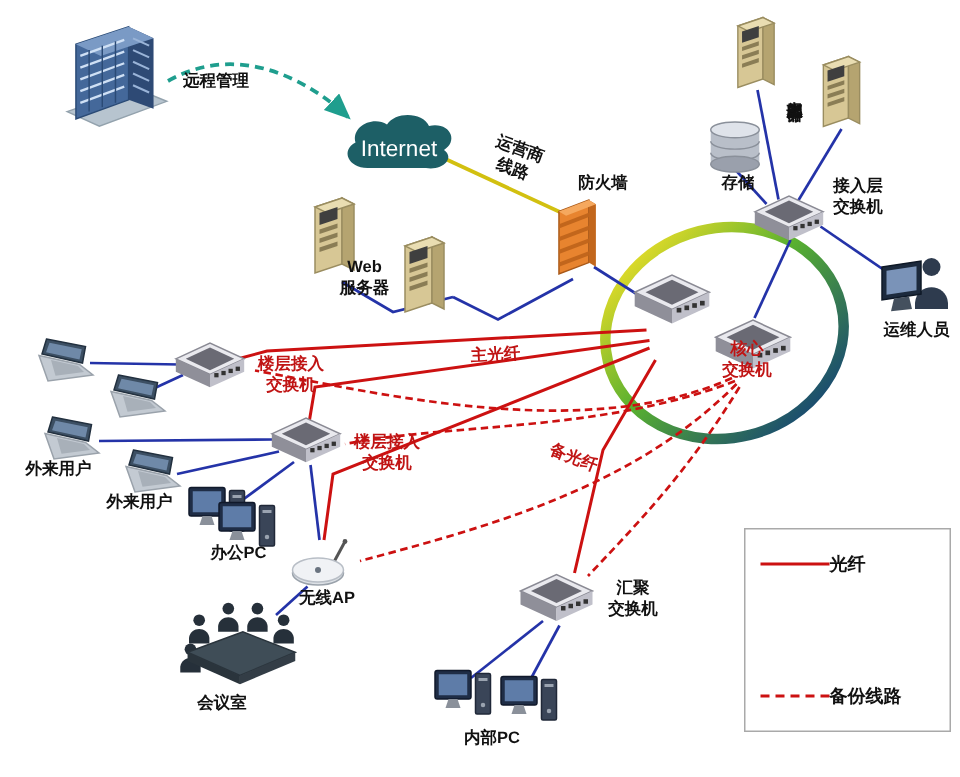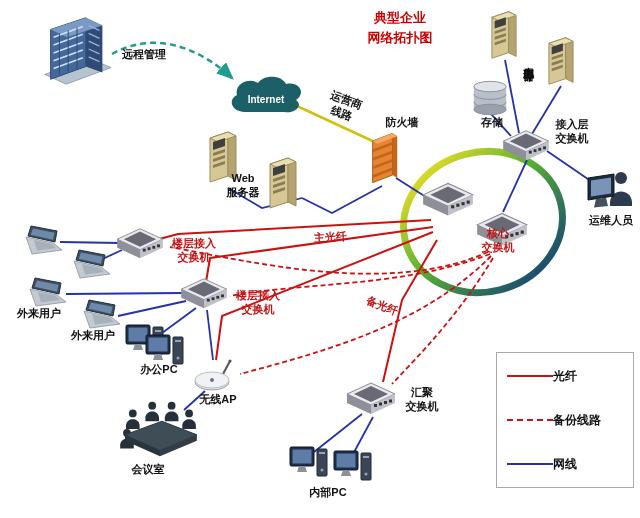--- a/index.html
+++ b/index.html
@@ -7,21 +7,21 @@
   .stage { position:relative; width:640px; height:518px; background:#ffffff; overflow:hidden; }
   .layer { position:absolute; left:0; top:0; }
   .node { position:absolute; }
   .node svg { display:block; width:100%; height:100%; }
   .lbl { position:absolute; font-size:11px; font-weight:bold; color:#111;
          white-space:pre-line; line-height:1.25; text-align:center; }
   .lbl.red { color:#c01414; }
   .title { position:absolute; left:352px; top:8px; width:96px; text-align:center;
            color:#cc0000; font-weight:bold; font-size:13px; line-height:1.5; white-space:pre-line; }
   .cloud-label { position:absolute; inset:0; display:flex; align-items:center; justify-content:center;
-                 padding-top:4px; color:#fff; font-weight:bold; font-size:10px; }
+                 padding-top:4px; color:#fff; font-weight:normal; font-size:15px; }
   .vert { writing-mode:vertical-rl; text-orientation:upright; letter-spacing:1px; }
   .legend { position:absolute; left:496px; top:352px; width:138px; height:136px;
             border:1px solid #a9a9a9; background:#fff; padding:10px 10px;
             display:flex; flex-direction:column; justify-content:space-between; }
   .leg-row { display:flex; align-items:center; height:26px; }
   .leg-line { width:46px; height:0; border-top:2.5px solid #cc1111; }
   .leg-line.dashed { border-top-style:dashed; }
   .leg-line.blue { border-top-color:#2433a8; }
   .leg-lbl { font-size:12px; font-weight:bold; color:#111; }
   .leg-ring { width:38px; height:26px; }
@@ -198,22 +198,20 @@
       <path d="M433,232 L222,316 L216,360"></path>
     </g>
     <g stroke="#cc1111" stroke-width="1.8" fill="none" stroke-dasharray="5 3">
       <path d="M488,252 C390,296 252,262 170,247"></path>
       <path d="M490,254 C402,288 302,282 230,296"></path>
       <path d="M493,258 C458,316 422,352 392,384"></path>
       <path d="M491,256 C422,326 322,352 240,374"></path>
     </g>
   </svg>
 
-  <div class="title">典型企业
-网络拓扑图</div>
 
   <div class="node" style="left:30px;top:8px;width:92px;height:82px">
     <svg>
         <use href="#sym-building"></use>
       </svg>
   </div>
 
   <div class="node" style="left:224px;top:72px;width:84px;height:50px">
     <svg>
         <use href="#sym-cloud"></use>
@@ -380,19 +378,15 @@
 
   <div class="legend">
     <div class="leg-row">
       <div class="leg-line"></div>
       <span class="leg-lbl">光纤</span>
     </div>
     <div class="leg-row">
       <div class="leg-line dashed"></div>
       <span class="leg-lbl">备份线路</span>
     </div>
-    <div class="leg-row">
-      <div class="leg-line blue"></div>
-      <span class="leg-lbl">网线</span>
-    </div>
   </div>
 
 </div>
 
 </body></html>

